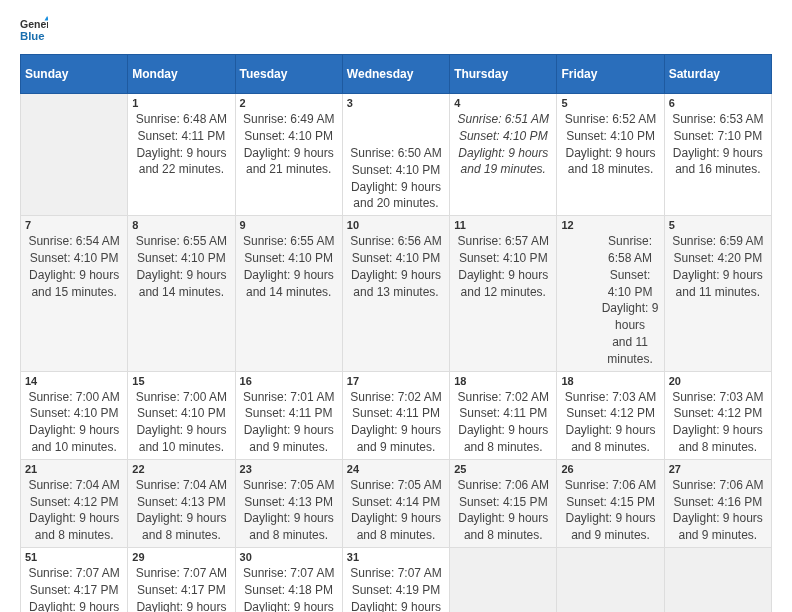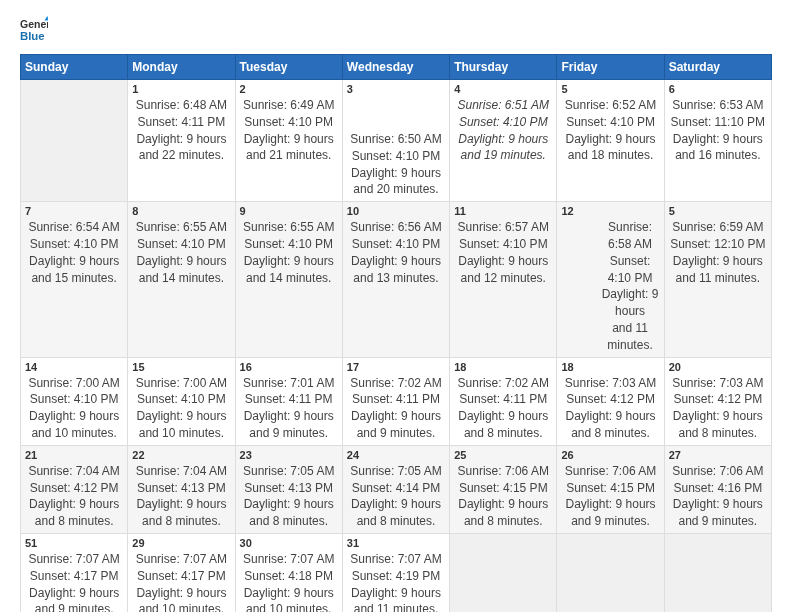--- a/index.html
+++ b/index.html
@@ -50,21 +50,21 @@
       border: 1px solid #ccc;
       border-collapse: collapse;
       width: 100%;
       table-layout: fixed;
     }
     .calendar th {
       background: #2a6ebb;
       color: #fff;
       font-size: 12px;
       font-weight: bold;
-      padding: 5px 4px;
+      padding: 12px 4px;
       border: 1px solid #1e5aa0;
       text-align: left;
       margin-top: 32px;
     }
     .calendar td {
       border: 1px solid #ddd;
       vertical-align: top;
       padding: 3px 4px;
       font-size: 9.5px;
       color: #333;
@@ -154,21 +154,21 @@
           <td>
             <span class="day-num">5</span>
             <div class="cell-info" style="white-space: pre-line;">Sunrise: 6:52 AM
 Sunset: 4:10 PM
 Daylight: 9 hours
 and 18 minutes.</div>
           </td>
           <td>
             <span class="day-num">6</span>
             <div class="cell-info" style="white-space: pre-line;">Sunrise: 6:53 AM
-Sunset: 11:10 PM
+Sunset: 7:10 PM
 Daylight: 9 hours
 and 16 minutes.</div>
           </td>
         </tr>
         <tr>
           <td>
             <span class="day-num">7</span>
             <div class="cell-info" style="white-space: pre-line;">Sunrise: 6:54 AM
 Sunset: 4:10 PM
 Daylight: 9 hours
@@ -205,21 +205,21 @@
           <td>
             <span class="day-num">12</span>
             <div class="cell-info" style="white-space: pre-line; margin-left: 39px;">Sunrise: 6:58 AM
 Sunset: 4:10 PM
 Daylight: 9 hours
 and 11 minutes.</div>
           </td>
           <td>
             <span class="day-num">5</span>
             <div class="cell-info" style="white-space: pre-line;">Sunrise: 6:59 AM
-Sunset: 12:10 PM
+Sunset: 4:20 PM
 Daylight: 9 hours
 and 11 minutes.</div>
           </td>
         </tr>
         <tr>
           <td>
             <span class="day-num">14</span>
             <div class="cell-info" style="white-space: pre-line;">Sunrise: 7:00 AM
 Sunset: 4:10 PM
 Daylight: 9 hours

